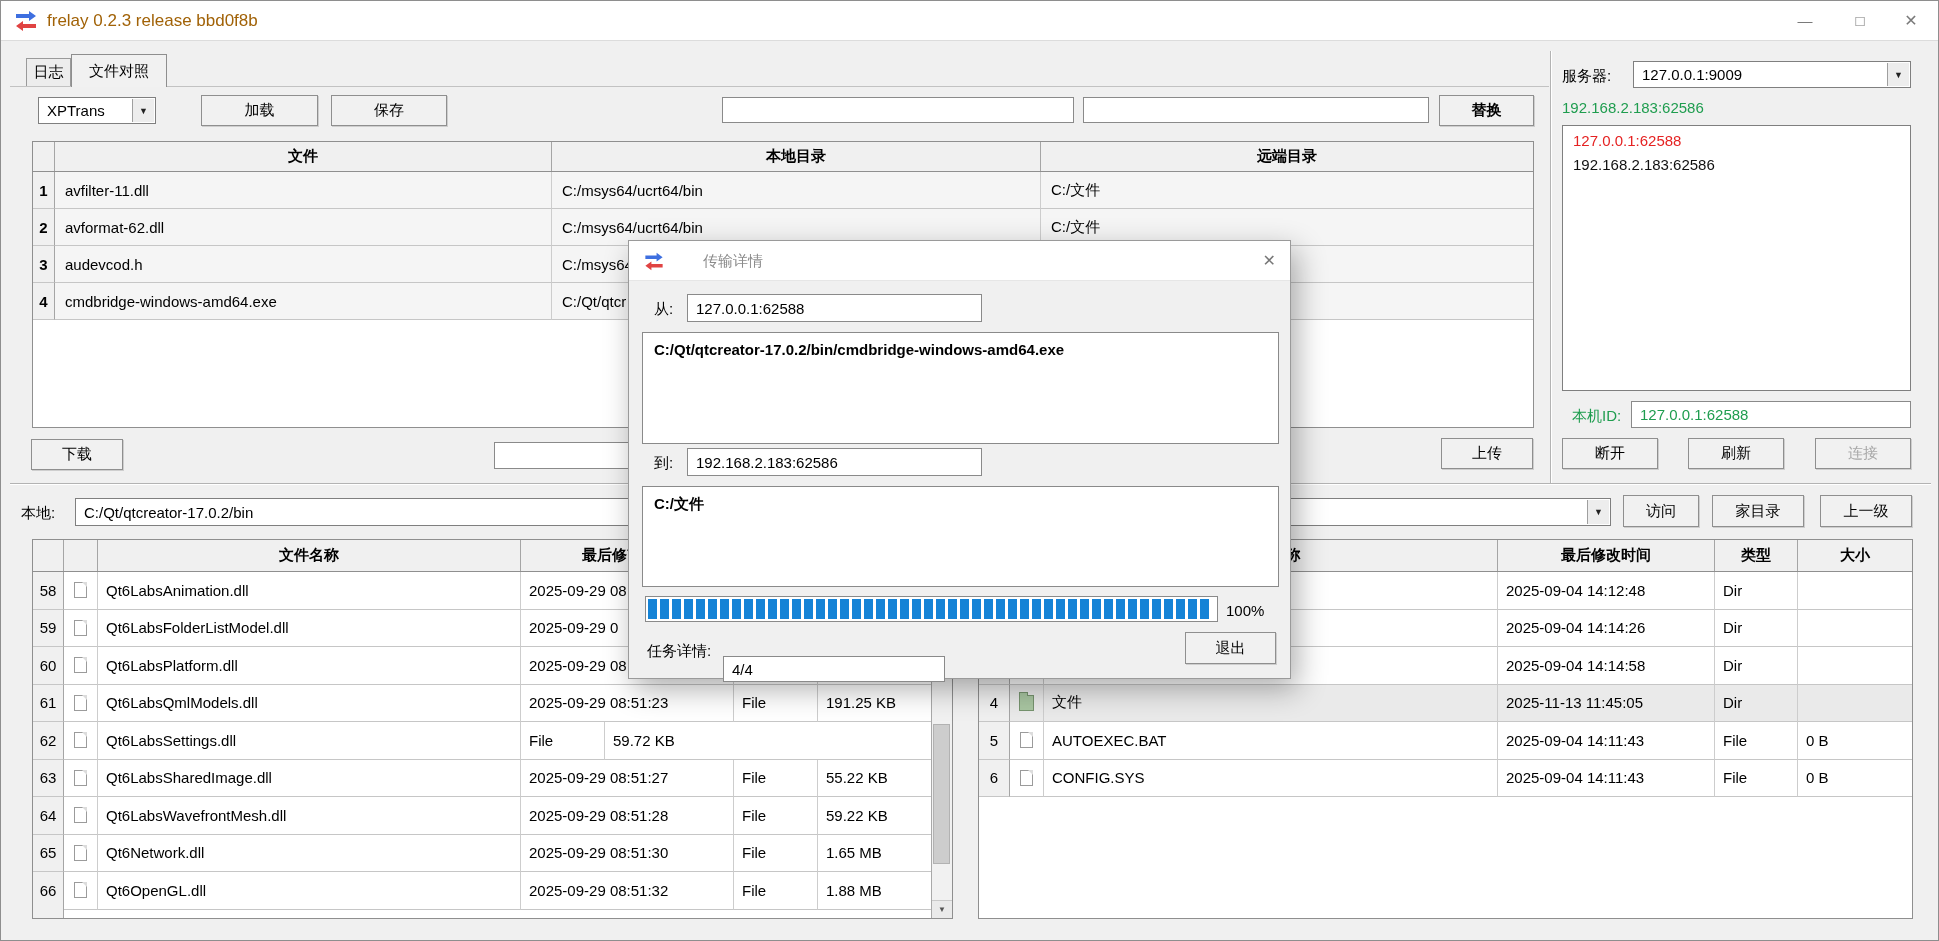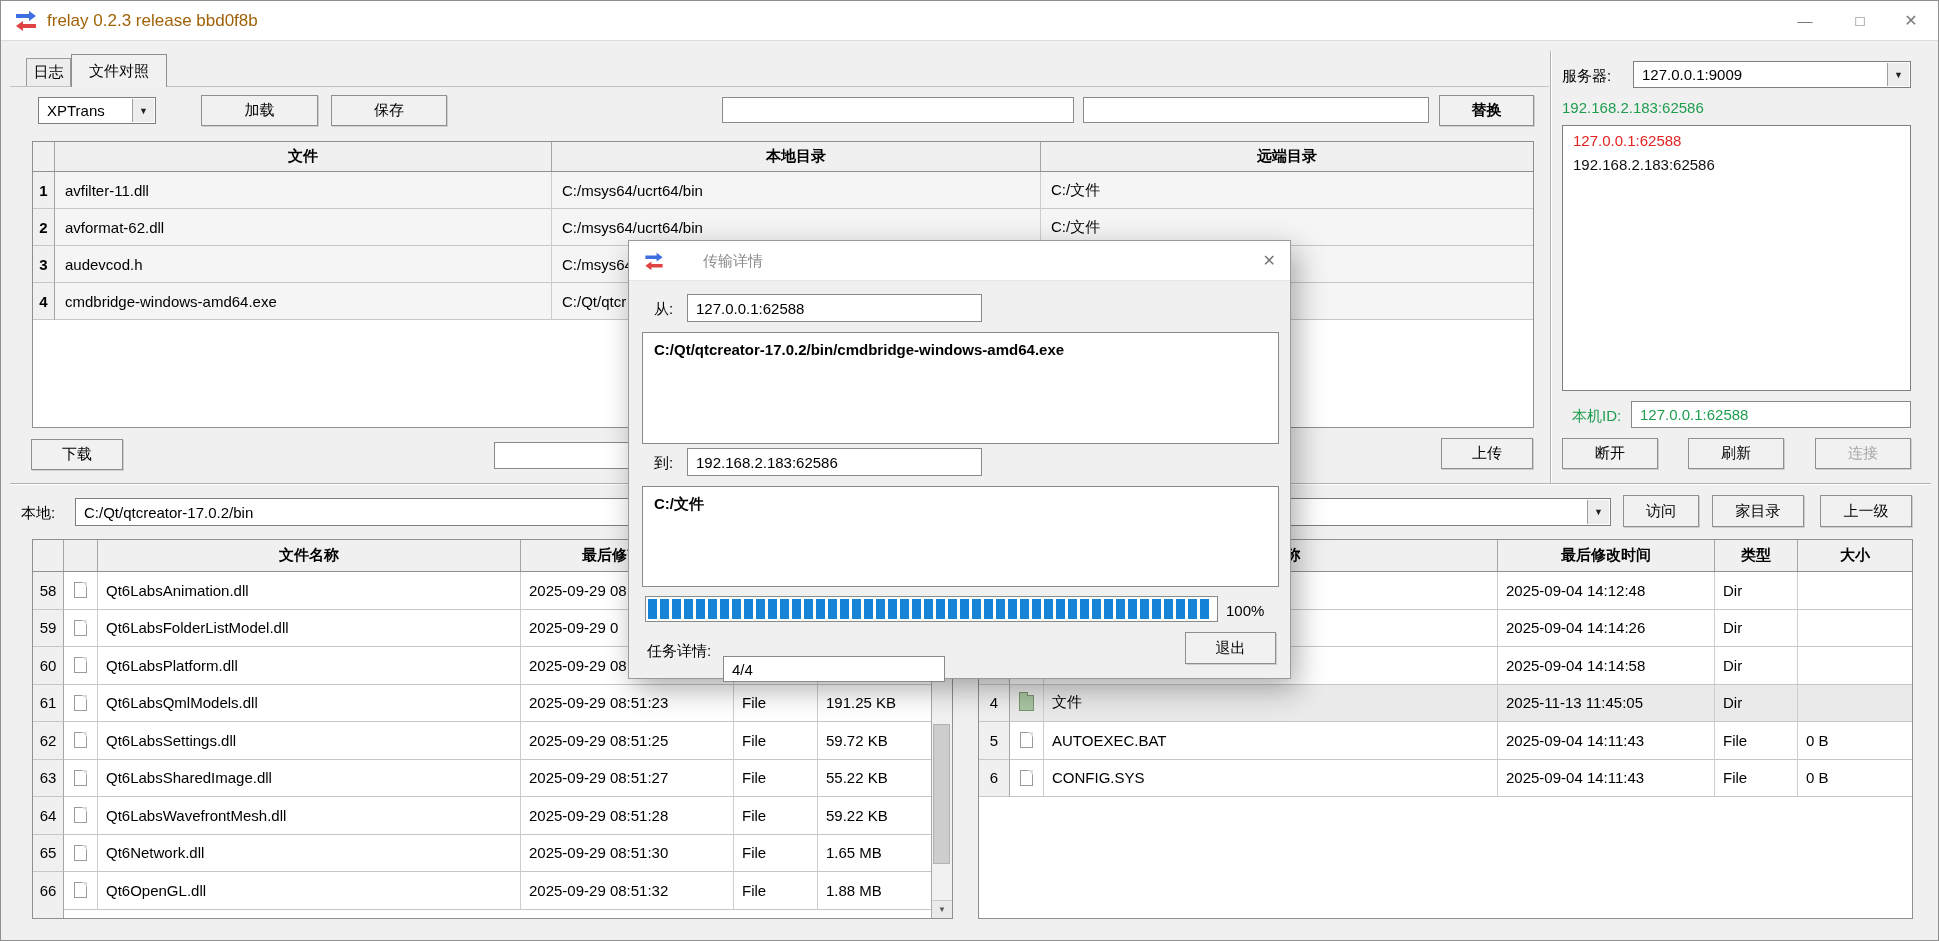--- a/index.html
+++ b/index.html
@@ -242,21 +242,20 @@
           <div class="td l5">File</div>
           <div class="td l6">191.25 KB</div>
         </div>
 
         <div class="trow">
           <div class="td num l1">62</div>
           <div class="td icn l2">
             <span class="icon-file"></span>
           </div>
           <div class="td l3">Qt6LabsSettings.dll</div>
-          <div class="td l4">2025-09-29 08:51:25</div>
           <div class="td l5">File</div>
           <div class="td l6">59.72 KB</div>
         </div>
 
         <div class="trow">
           <div class="td num l1">63</div>
           <div class="td icn l2">
             <span class="icon-file"></span>
           </div>
           <div class="td l3">Qt6LabsSharedImage.dll</div>

